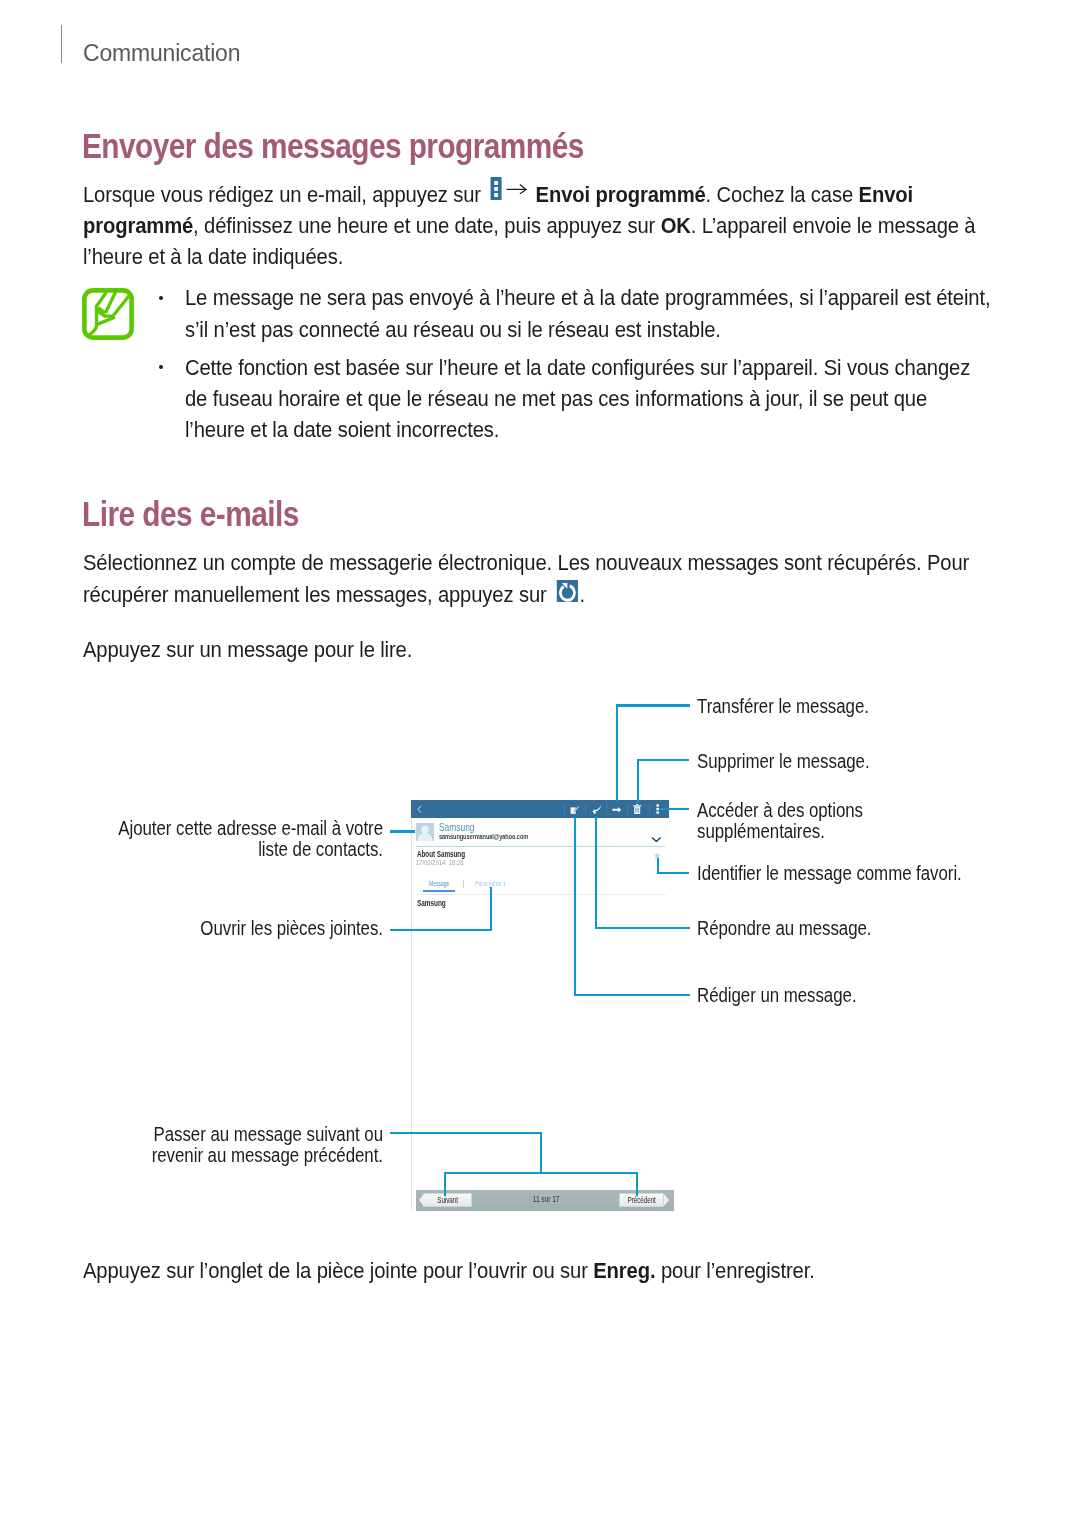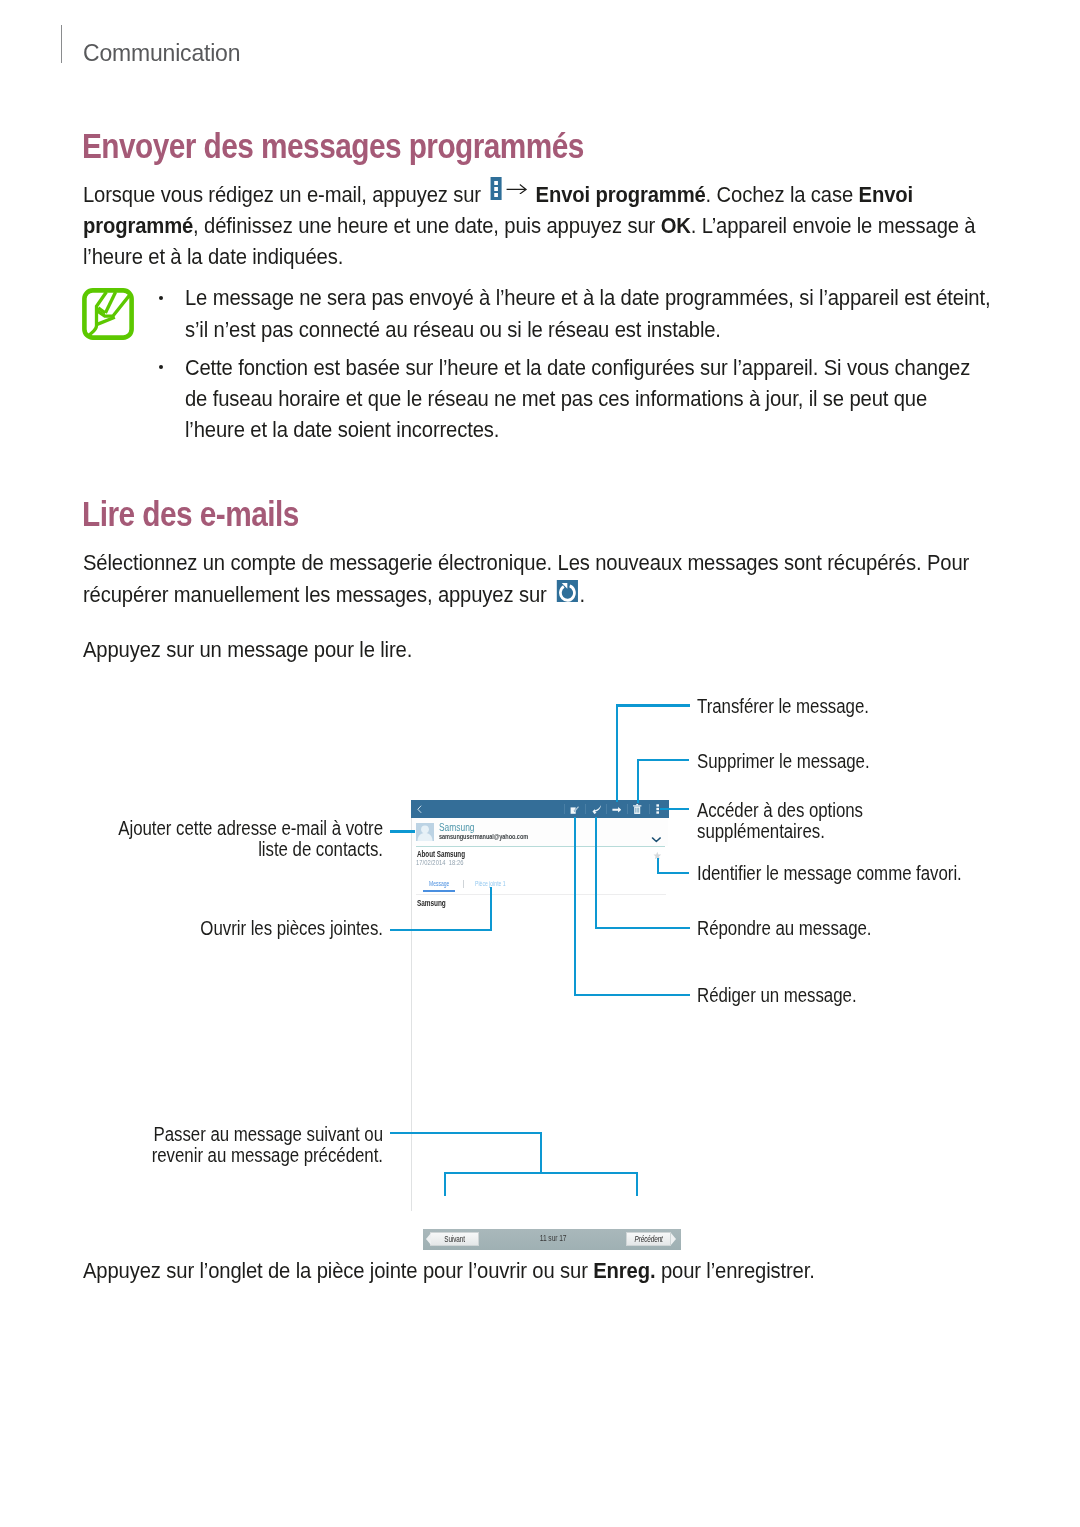--- a/index.html
+++ b/index.html
@@ -72,28 +72,28 @@
      color:#93a3b0;letter-spacing:0.05px;white-space:pre;transform:scaleX(0.745);transform-origin:left top;}
   #star{position:absolute;left:241.6px;top:50.7px;width:8.6px;height:8.6px;}
   #tabs{position:absolute;left:0px;top:78px;width:256px;}
   #tab1{position:absolute;left:17.5px;top:1.2px;font-size:7.8px;line-height:9px;color:#4a8fe0;letter-spacing:0px;transform:scaleX(0.64);transform-origin:left top;}
   #tab1-underline{position:absolute;left:11.6px;top:12.2px;width:32.6px;height:2.1px;background:#4a8fe0;}
   #tab-div{position:absolute;left:51.6px;top:2.2px;width:1px;height:7.4px;background:#cfd4d8;}
   #tab2{position:absolute;left:64.3px;top:1.2px;font-size:7.8px;line-height:9px;color:#93c8f0;letter-spacing:0px;transform:scaleX(0.655);transform-origin:left top;}
   #hr2{position:absolute;left:4.8px;top:15.5px;width:250px;height:0.9px;background:#ededee;}
   #body-txt{position:absolute;left:6.2px;top:98.4px;font-size:8.6px;line-height:10px;font-weight:bold;
      color:#2b2b2b;letter-spacing:-0.05px;transform:scaleX(0.75);transform-origin:left top;}
-  #botbar{position:absolute;left:12px;top:389.8px;width:258px;height:21.2px;
-     background:linear-gradient(#a9b8bb,#9fb0b3);margin-top:39px;}
+  #botbar{position:absolute;left:5px;top:389.8px;width:258px;height:21.2px;
+     background:linear-gradient(#a9b8bb,#9fb0b3);}
   .navbtn{position:absolute;top:3.5px;height:13.4px;font-size:8.4px;line-height:13.4px;
      text-align:center;color:#2b2b2b;letter-spacing:-0.1px;
      background:linear-gradient(#f7f8f8,#e4e7e8);border:0.4px solid #cfd5d6;box-sizing:border-box;}
   .navbtn>span.lbl{display:inline-block;transform:scaleX(0.76);}
   #nav-next{left:7.3px;width:48.8px;}
-  #nav-prev{left:202.5px;width:45.7px;font-style:italic;}
+  #nav-prev{left:202.5px;width:45.7px;}
   .navbtn .tipL{position:absolute;left:-5.8px;top:-0.4px;width:0;height:0;
      border-top:6.9px solid transparent;border-bottom:6.9px solid transparent;
      border-right:5.8px solid #eef0f1;}
   .navbtn .tipR{position:absolute;right:-5.8px;top:-0.4px;width:0;height:0;
      border-top:6.9px solid transparent;border-bottom:6.9px solid transparent;
      border-left:5.8px solid #eef0f1;}
   #pagecount{position:absolute;left:95px;top:3.6px;width:70px;text-align:center;
      font-size:8.6px;line-height:13.4px;color:#3a3a3a;letter-spacing:-0.1px;}
   #pagecount>span{display:inline-block;transform:scaleX(0.78);}
 

